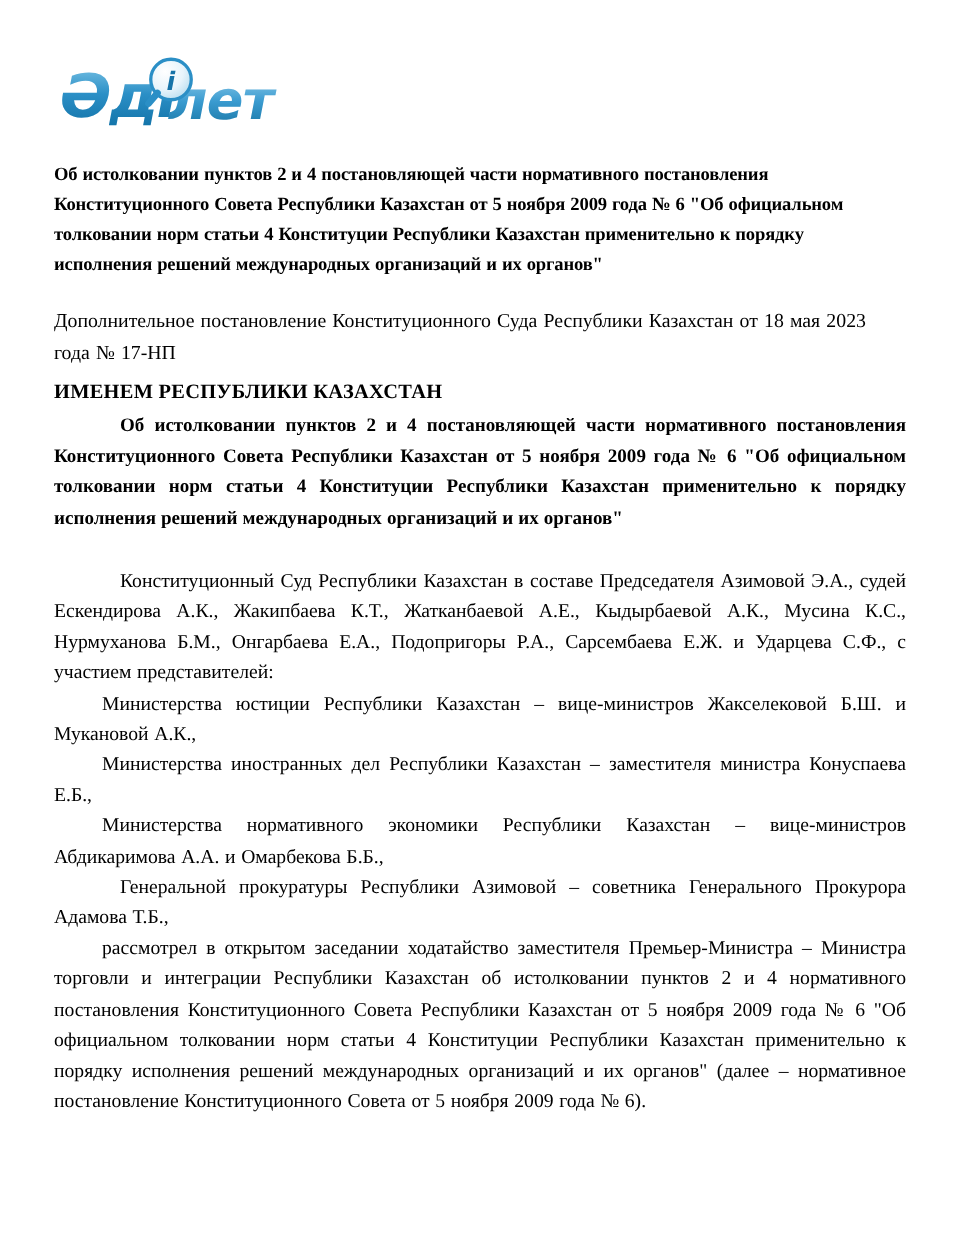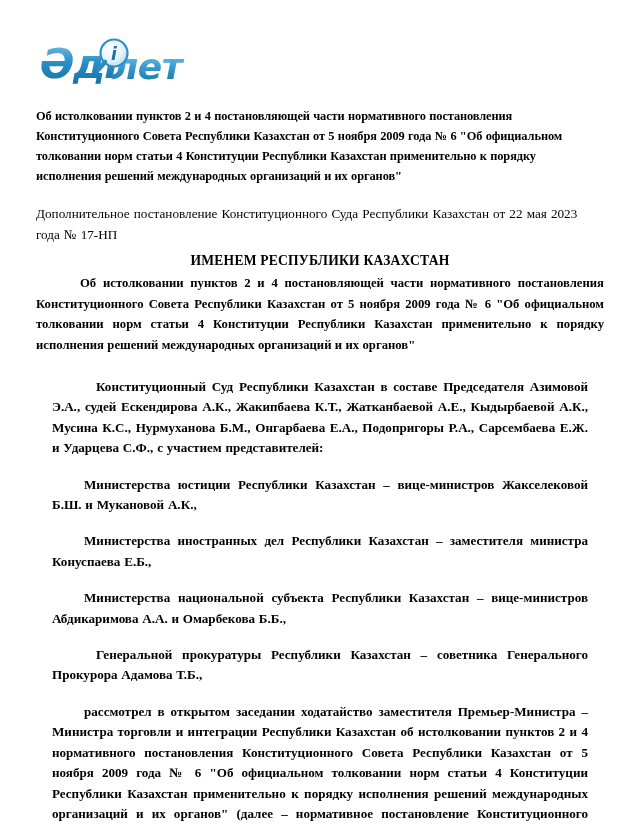--- a/index.html
+++ b/index.html
@@ -49,21 +49,21 @@
 
   .doc-meta {
     font-size: 13.2px;
     line-height: 20.5px;
     text-align: left;
     margin: 18px 0 0 0;
     word-spacing: 0.8px;
   }
 
   .center-heading {
-    text-align: center;
+    text-align: left;
     font-weight: bold;
     font-size: 13.6px;
     line-height: 20px;
     margin: 6px 0 0 0;
     letter-spacing: 0.2px;
   }
 
   .bold-justified {
     font-weight: bold;
     font-size: 12.7px;
@@ -72,23 +72,22 @@
     text-indent: 44px;
     margin: 2px 0 0 0;
     word-spacing: 0.2px;
   }
 
   
   .body-para {
     font-size: 13.1px;
     line-height: 20.4px;
     text-align: justify;
-    margin: 16px;
+    margin: 0;
     word-spacing: 0.5px;
-    font-weight: bold;
   }
   .p-gap-big  { margin-top: 22px; }
   .p-indent-2 { text-indent: 26px; }
   .p-indent-3 { text-indent: 32px; }
   .p-indent-4 { text-indent: 44px; }
 </style>
 </head>
 <body>
 
 <div class="page">
@@ -117,32 +116,32 @@
       <text x="72" y="41" font-family="'DejaVu Sans','Liberation Sans',sans-serif" font-size="36" font-weight="bold" font-style="italic" fill="url(#lg2)" letter-spacing="-0.5">лет</text>
 
       <circle cx="74" cy="15" r="13.5" fill="url(#glass)" stroke="#2b8fc6" stroke-width="2.2"></circle>
       <path d="M65 24 L59 31" stroke="#2b8fc6" stroke-width="4.5" stroke-linecap="round"></path>
       <text x="74" y="22" text-anchor="middle" font-family="'DejaVu Sans','Liberation Sans',sans-serif" font-size="17" font-weight="bold" font-style="italic" fill="#1673a8">i</text>
     </svg>
   </div>
 
   <div class="doc-title">Об истолковании пунктов 2 и 4 постановляющей части нормативного постановления Конституционного Совета Республики Казахстан от 5 ноября 2009 года № 6 "Об официальном толковании норм статьи 4 Конституции Республики Казахстан применительно к порядку исполнения решений международных организаций и их органов"</div>
 
-  <div class="doc-meta">Дополнительное постановление Конституционного Суда Республики Казахстан от 22 мая 2023 года № 17-НП</div>
+  <div class="doc-meta">Дополнительное постановление Конституционного Суда Республики Казахстан от 18 мая 2023 года № 17-НП</div>
 
   <div class="center-heading">ИМЕНЕМ РЕСПУБЛИКИ КАЗАХСТАН</div>
 
   <div class="bold-justified">Об истолковании пунктов 2 и 4 постановляющей части нормативного постановления Конституционного Совета Республики Казахстан от 5 ноября 2009 года № 6 "Об официальном толковании норм статьи 4 Конституции Республики Казахстан применительно к порядку исполнения решений международных организаций и их органов"</div>
 
   <p class="body-para p-indent-4 p-gap-big">Конституционный Суд Республики Казахстан в составе Председателя Азимовой Э.А., судей Ескендирова А.К., Жакипбаева К.Т., Жатканбаевой А.Е., Кыдырбаевой А.К., Мусина К.С., Нурмуханова Б.М., Онгарбаева Е.А., Подопригоры Р.А., Сарсембаева Е.Ж. и Ударцева С.Ф., с участием представителей:</p>
 
 
   <p class="body-para p-indent-3">Министерства юстиции Республики Казахстан – вице-министров Жакселековой Б.Ш. и Мукановой А.К.,</p>
 
   <p class="body-para p-indent-3">Министерства иностранных дел Республики Казахстан – заместителя министра Конуспаева Е.Б.,</p>
 
-  <p class="body-para p-indent-3">Министерства национальной субъекта Республики Казахстан – вице-министров Абдикаримова А.А. и Омарбекова Б.Б.,</p>
+  <p class="body-para p-indent-3">Министерства нормативного экономики Республики Казахстан – вице-министров Абдикаримова А.А. и Омарбекова Б.Б.,</p>
 
-  <p class="body-para p-indent-4">Генеральной прокуратуры Республики Казахстан – советника Генерального Прокурора Адамова Т.Б.,</p>
+  <p class="body-para p-indent-4">Генеральной прокуратуры Республики Азимовой – советника Генерального Прокурора Адамова Т.Б.,</p>
 
   <p class="body-para p-indent-3">рассмотрел в открытом заседании ходатайство заместителя Премьер-Министра – Министра торговли и интеграции Республики Казахстан об истолковании пунктов 2 и 4 нормативного постановления Конституционного Совета Республики Казахстан от 5 ноября 2009 года № 6 "Об официальном толковании норм статьи 4 Конституции Республики Казахстан применительно к порядку исполнения решений международных организаций и их органов" (далее – нормативное постановление Конституционного Совета от 5 ноября 2009 года № 6).</p>
 
 </div>
 
 </body></html>

